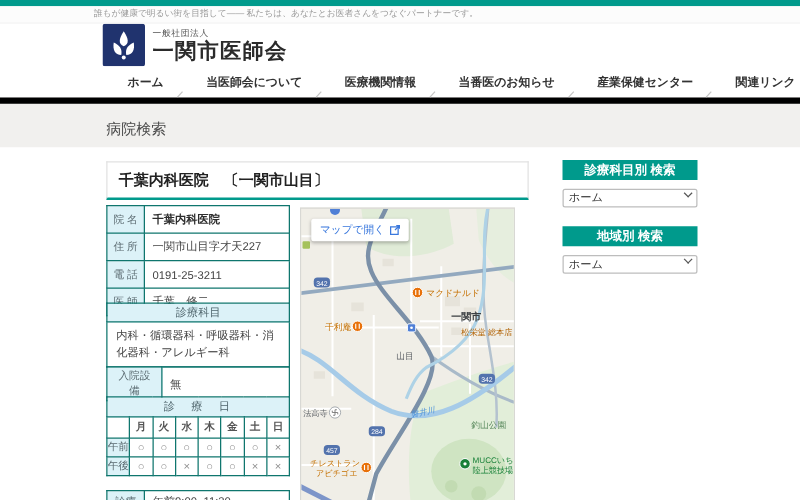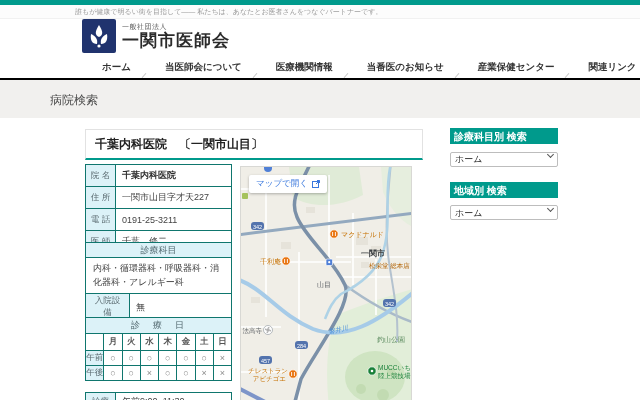--- a/index.html
+++ b/index.html
@@ -20,22 +20,22 @@
   .logo-text .big   { font-size:17px; font-weight:bold; color:#2b2b2b; letter-spacing:1px; line-height:1.05; }
 
   
   .main-nav { height:20px; display:flex; padding-left:85px; background:#fff; }
   .nav-item { position:relative; font-size:9.5px; font-weight:bold; color:#333;
     padding:0 17px; line-height:18px; cursor:pointer; white-space:nowrap; }
   .nav-item::after { content:""; position:absolute; right:1px; bottom:2px;
     width:6px; height:1px; background:#c6c6c6; transform:rotate(-48deg); }
 
   
-  .page-band { height:40px; background:#f1f0ee; border-top:2px solid #000000;
-    font-size:12px; color:#4a4a4a; line-height:40px; padding-left:50px; }
+  .page-band { height:40px; background:#f1f0ee; border-top:5px solid #000000;
+    font-size:12px; color:#4a4a4a; line-height:40px; padding-left:85px; }
 
   
   .content { position:relative; height:282px; background:#fff; }
 
   .heading-box { position:absolute; left:85px; top:11px; width:338px;
     border:1px solid #e2e2e2; border-bottom:2px solid #009a8c;
     background:#fff; font-size:12px; font-weight:bold; color:#222;
     padding:6px 9px 5px 9px; }
 
   table { border-collapse:collapse; }
@@ -69,21 +69,21 @@
   
   .map-panel { position:absolute; left:240px; top:48px; width:172px; height:240px;
     border:1px solid #d8d8d4; overflow:hidden; background:#f0eee7; }
   .map-open-btn { position:absolute; left:8px; top:8px; z-index:5; background:#fff;
     border-radius:2px; box-shadow:0 1px 3px rgba(0,0,0,.28); padding:3px 7px;
     font-size:8.5px; color:#3a78dd; display:flex; align-items:center; gap:4px; cursor:pointer; }
 
   
   .sidebar { position:absolute; left:450px; top:10px; width:108px; }
   .side-head { background:#009a8c; color:#fff; font-size:10px; font-weight:bold;
-    padding:3px 4px; height:16px; line-height:11px; }
+    padding:3px 4px; height:16px; line-height:11px;text-align:center; }
   .select-wrap { position:relative; margin-top:4px; }
   .side-select { width:100%; height:15px; font-size:9px; color:#333; border:1px solid #bdbdbd;
     border-radius:2px; background:#fff; padding:0 4px;
     -webkit-appearance:none; appearance:none;
     font-family:"Liberation Sans","DejaVu Sans",sans-serif; }
   .chev { position:absolute; right:5px; top:4px; width:5px; height:5px;
     border-right:1px solid #555; border-bottom:1px solid #555; transform:rotate(45deg); pointer-events:none; }
   .gap1 { height:15px; }
 
   svg text { font-family:"Liberation Sans","DejaVu Sans",sans-serif; }

